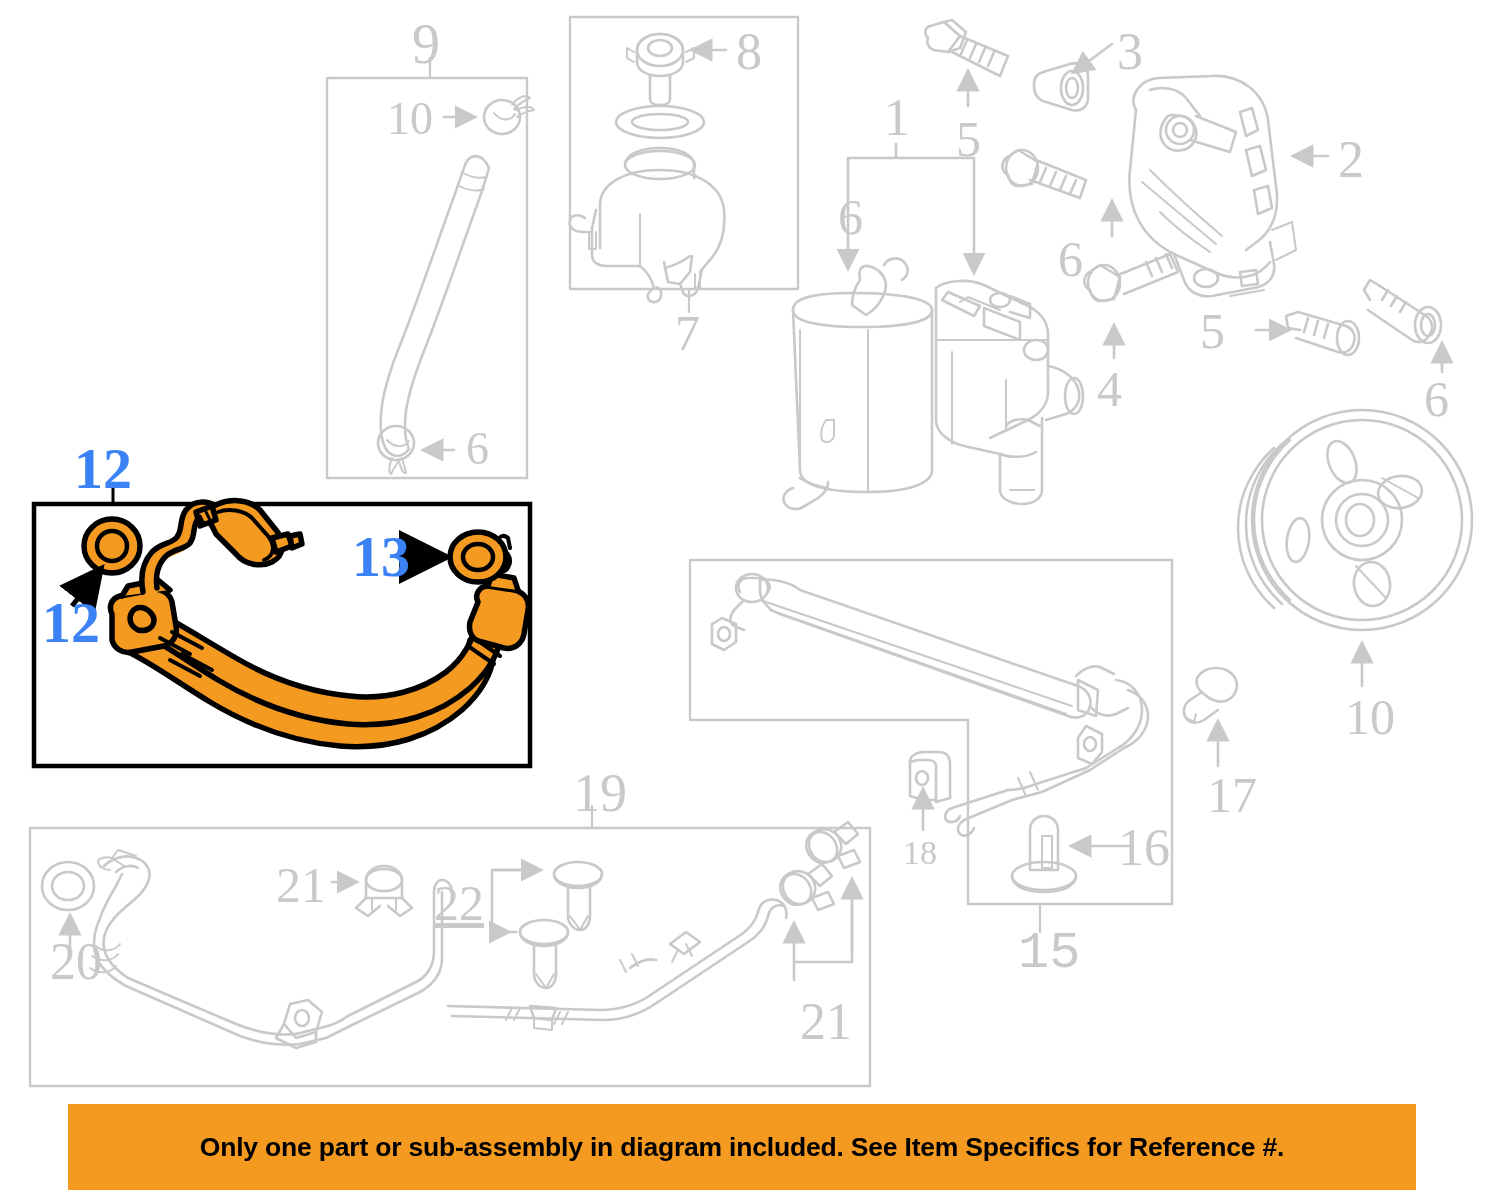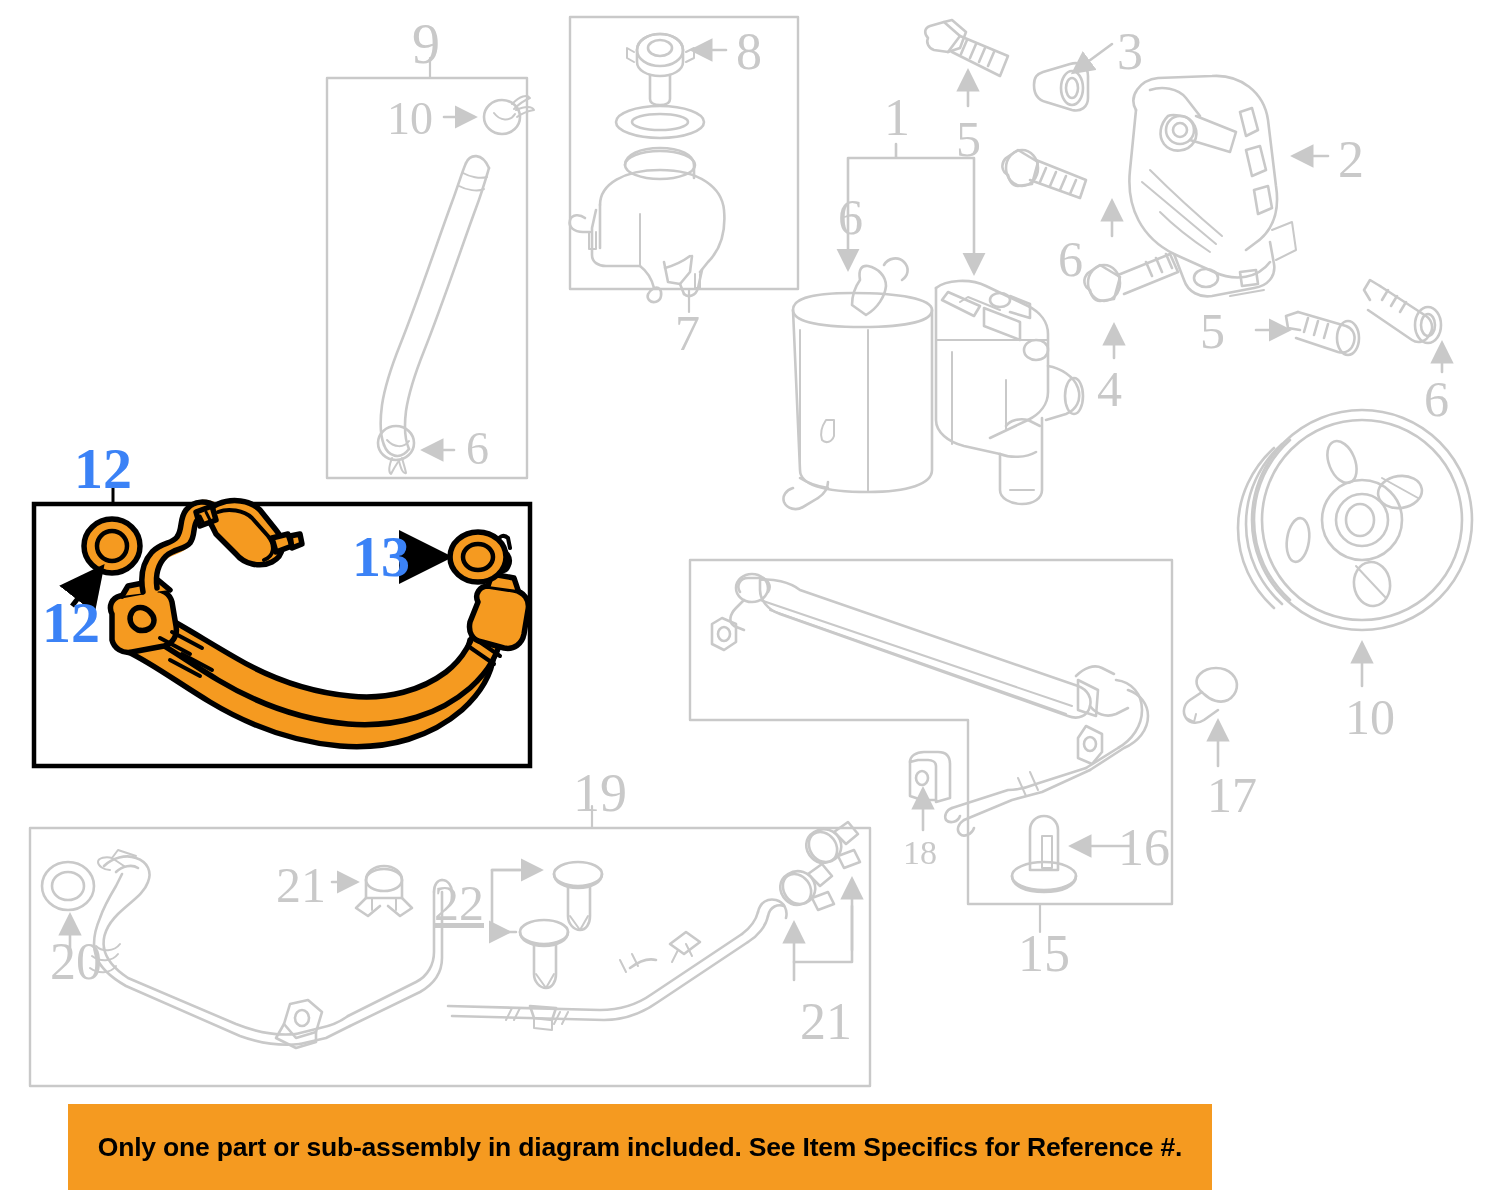--- a/index.html
+++ b/index.html
@@ -34,21 +34,21 @@
   }
   .num.hl {
     color: #3b82f6;
     font-weight: 700;
   }
   
   #banner {
     position: absolute;
     left: 68px;
     top: 1104px;
-    width: 1144px;
+    width: 1348px;
     height: 86px;
     background: #F59A20;
     display: flex;
     flex-direction: column;
     align-items: center;
     justify-content: center;
     padding: 2px 6px;
   }
   #banner .line {
     font-family: "Liberation Sans", sans-serif;
@@ -538,21 +538,21 @@
   <div class="num" style="left:1338px; top:134px; font-size:52px;">2</div>
   <div class="num" style="left:1058px; top:234px; font-size:50px;">6</div>
   <div class="num" style="left:1097px; top:364px; font-size:50px;">4</div>
   <div class="num" style="left:1200px; top:306px; font-size:50px;">5</div>
   <div class="num" style="left:1424px; top:374px; font-size:50px;">6</div>
   <div class="num" style="left:1345px; top:692px; font-size:50px;">10</div>
 
   <div class="num" style="left:1199px; top:770px; font-size:50px;margin-left:8px;">17</div>
   <div class="num" style="left:1118px; top:822px; font-size:52px;">16</div>
   <div class="num" style="left:903px; top:836px; font-size:34px;">18</div>
-  <div class="num" style="left:1018px; top:928px; font-size:52px;">15</div>
+  <div class="num" style="left:1018px; top:928px; font-size:52px;font-family:Liberation Mono, monospace;">15</div>
 
   <div class="num" style="left:573px; top:766px; font-size:54px;">19</div>
   <div class="num" style="left:50px;  top:936px; font-size:52px;">20</div>
   <div class="num" style="left:276px; top:860px; font-size:50px;">21</div>
   <div class="num" style="left:434px; top:878px; font-size:50px;text-decoration:underline;">22</div>
   <div class="num" style="left:800px; top:996px; font-size:52px;">21</div>
 
   <div class="num hl" style="left:74px;  top:440px; font-size:58px;">12</div>
   <div class="num hl" style="left:42px;  top:594px; font-size:58px;">12</div>
   <div class="num hl" style="left:352px; top:528px; font-size:58px;text-align:right;">13</div>

